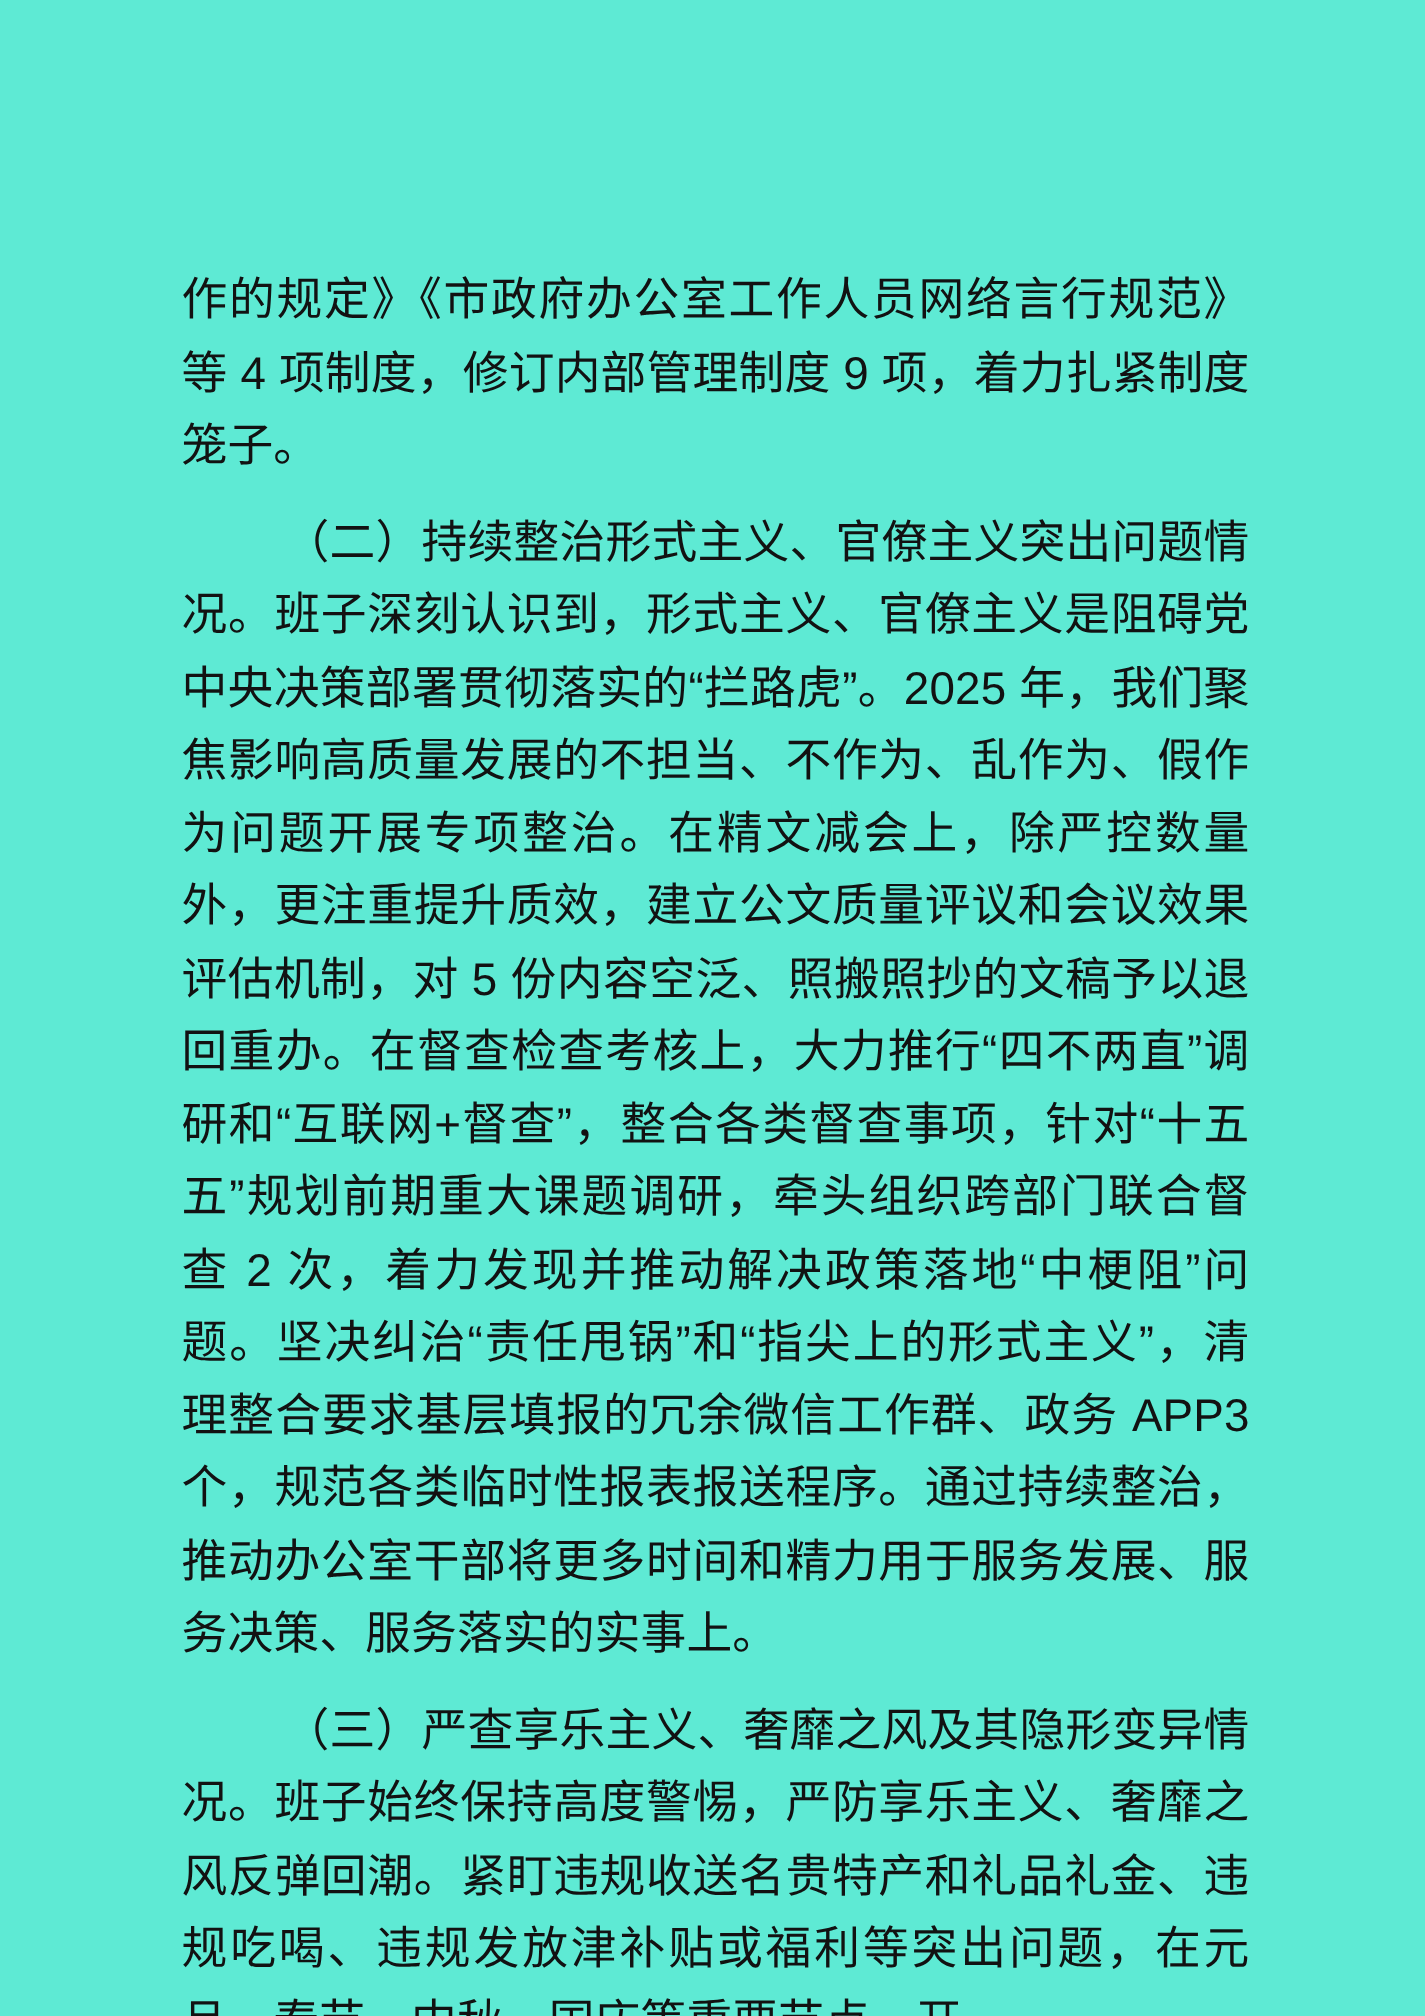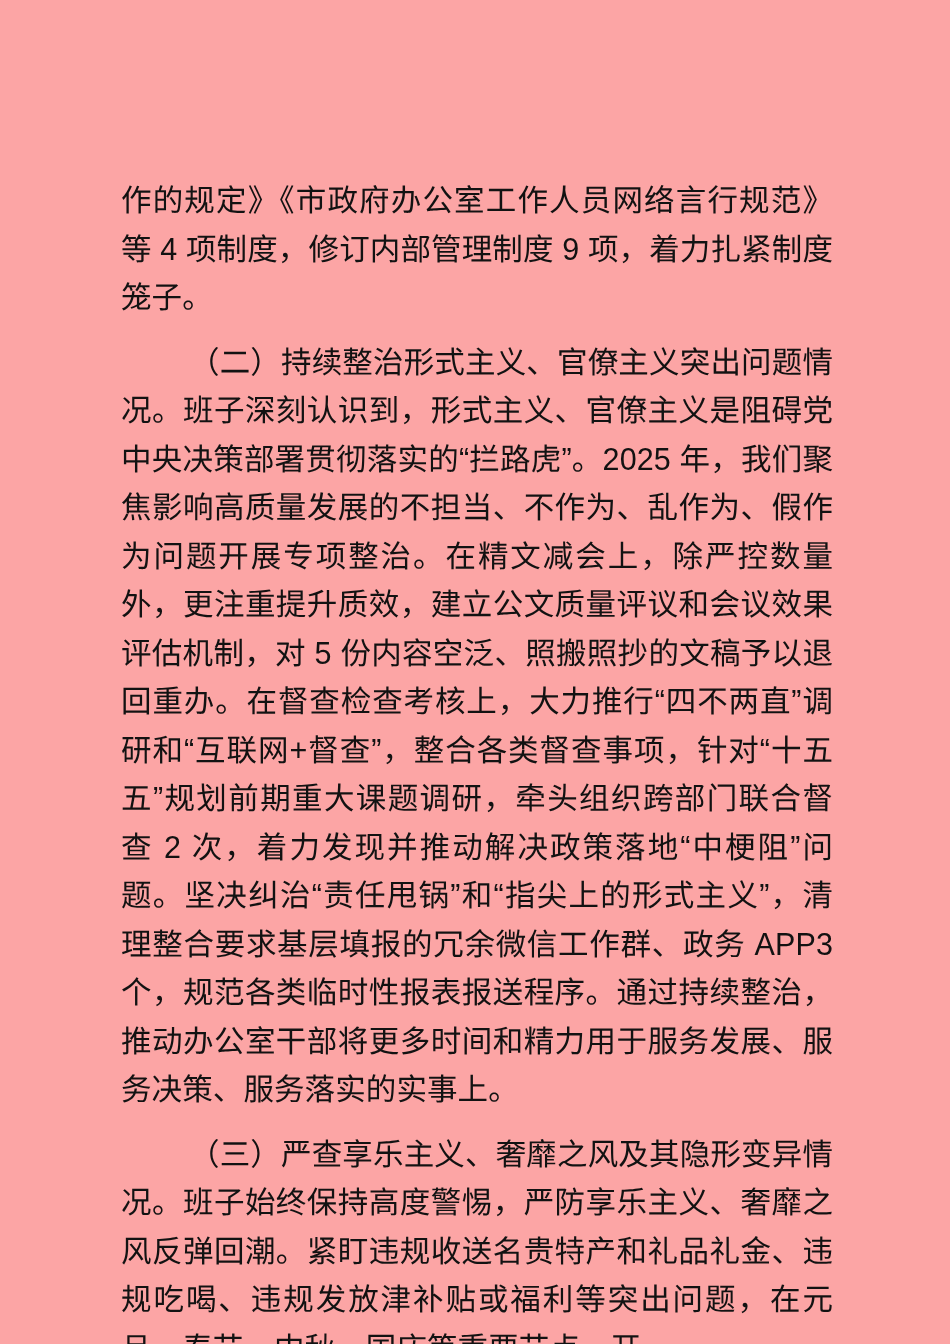--- a/index.html
+++ b/index.html
@@ -12,21 +12,21 @@
   body {
     font-family: "Liberation Sans", "DejaVu Sans", sans-serif;
     color: #000000;
     -webkit-font-smoothing: antialiased;
   }
 
   .page {
     position: relative;
     width: 950px;
     height: 1344px;
-    background: #fca5a5;
+    background: #5eead4;
     overflow: hidden;
     box-sizing: border-box;
   }
 
   .text-column {
     position: absolute;
     left: 121px;
     top: 176px;
     width: 712px;
   }

